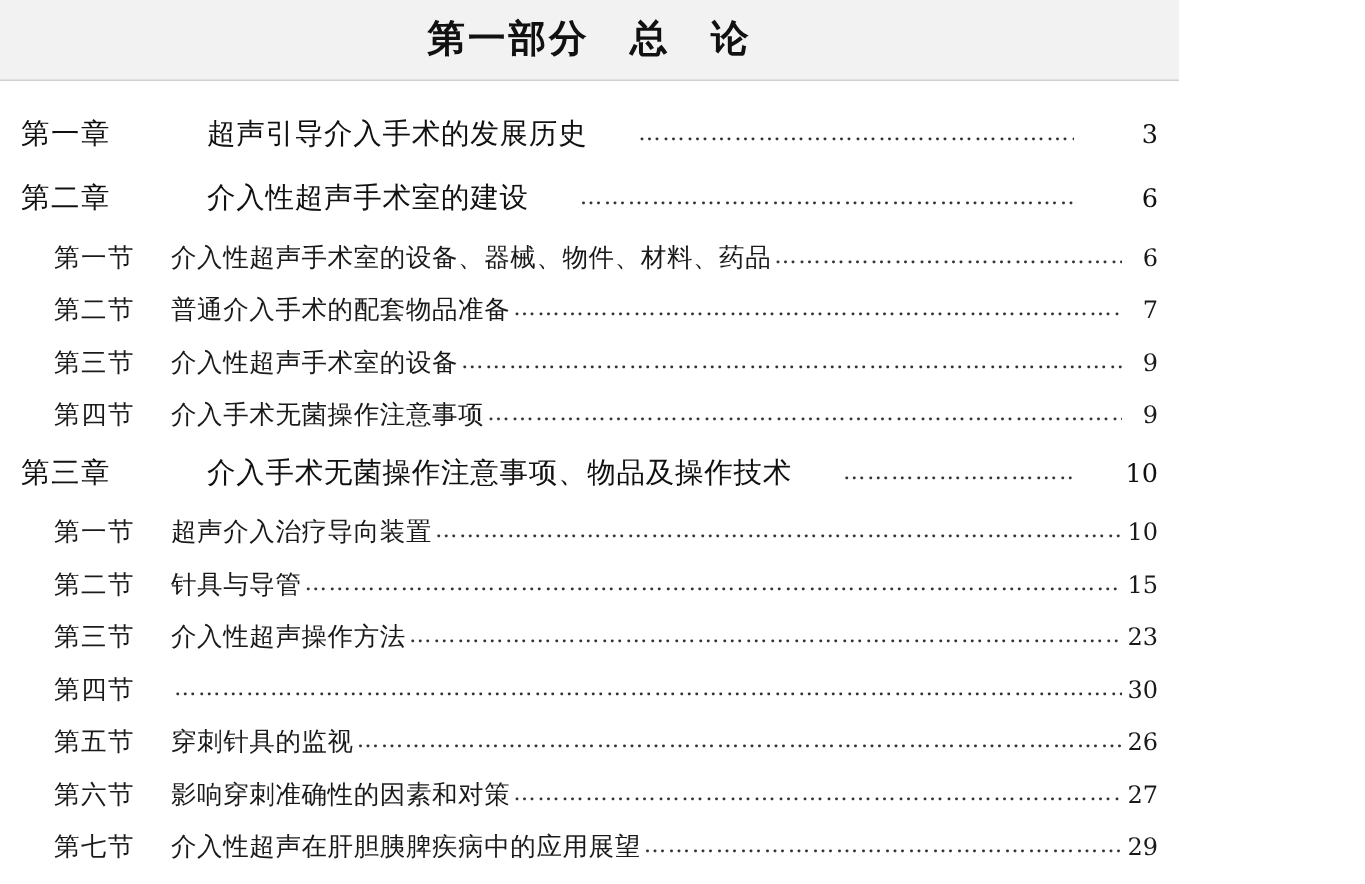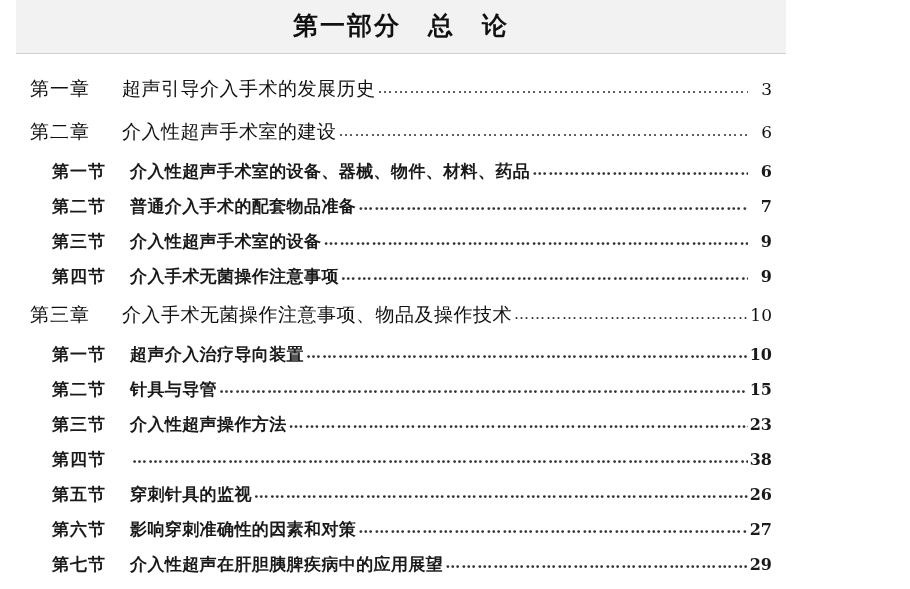--- a/index.html
+++ b/index.html
@@ -12,21 +12,20 @@
     background: #ffffff;
     font-family: "DejaVu Serif", "Liberation Serif", serif;
     color: #1a1a1a;
     overflow: hidden;
   }
   .page {
     position: relative;
     width: 786px;
     height: 589px;
     box-sizing: border-box;
-    padding-left: 16px;
   }
   
   .header {
     position: relative;
     height: 54px;
     background: #f2f2f2;
     width: 100%;
   }
   .header-title {
     position: absolute;
@@ -82,38 +81,38 @@
     white-space: nowrap;
     text-align: right;
     min-width: 22px;
   }
 
   
   .level-chapter {
     font-size: 19px;
     padding: 8px 0 9px 0;
     color: #111;
+    gap: 32px;
   }
   .level-chapter .label {
     min-width: 92px;
     letter-spacing: 1px;
   }
   .level-chapter .title {
     letter-spacing: 0.5px;
   }
   .level-chapter .page-no {
     font-size: 17px;
   }
 
   
   .level-section {
     font-size: 17px;
     padding: 6px 0 6px 0;
     color: #1a1a1a;
-    font-weight: bold;
   }
   .level-section .label {
     margin-left: 22px;
     min-width: 78px;
     letter-spacing: 1px;
   }
   .level-section .title {
     letter-spacing: 0.4px;
   }
   .level-section .page-no {
@@ -187,21 +186,21 @@
       </div>
       <div class="entry level-section">
         <span class="label">第三节</span>
         <span class="title">介入性超声操作方法</span>
         <span class="dots">……………………………………………………………………………………………………………………………………</span>
         <span class="page-no">23</span>
       </div>
       <div class="entry level-section">
         <span class="label">第四节</span>
         <span class="dots">……………………………………………………………………………………………………………………………………</span>
-        <span class="page-no">38</span>
+        <span class="page-no">30</span>
       </div>
       <div class="entry level-section">
         <span class="label">第五节</span>
         <span class="title">穿刺针具的监视</span>
         <span class="dots">……………………………………………………………………………………………………………………………………</span>
         <span class="page-no">26</span>
       </div>
       <div class="entry level-section">
         <span class="label">第六节</span>
         <span class="title">影响穿刺准确性的因素和对策</span>

